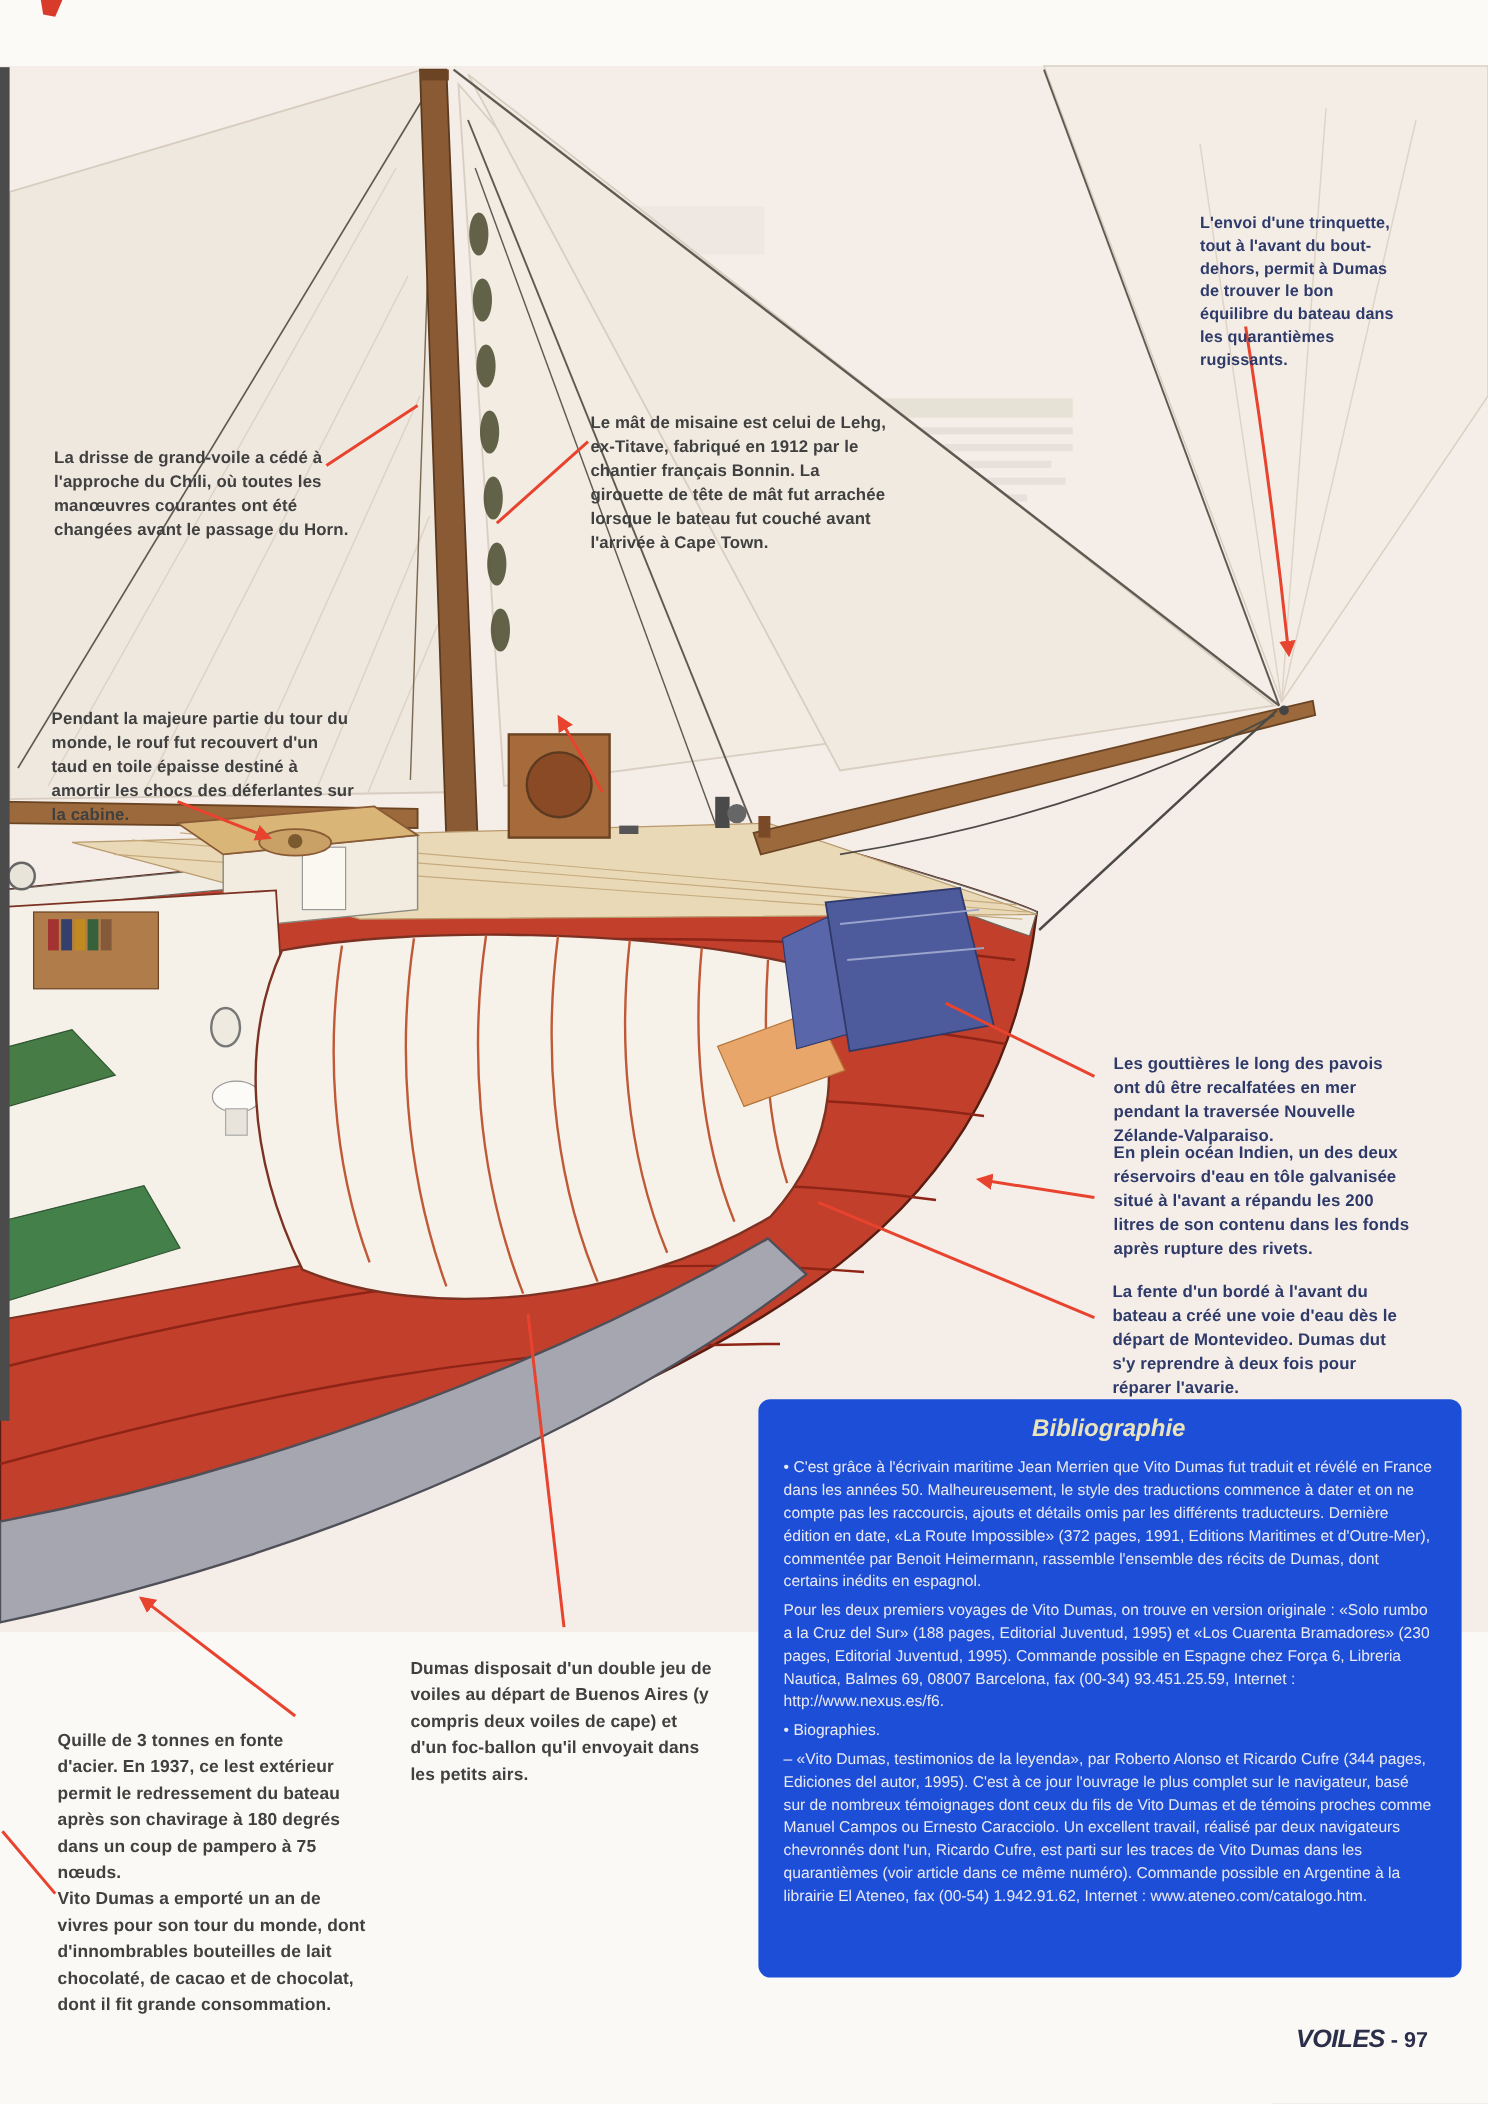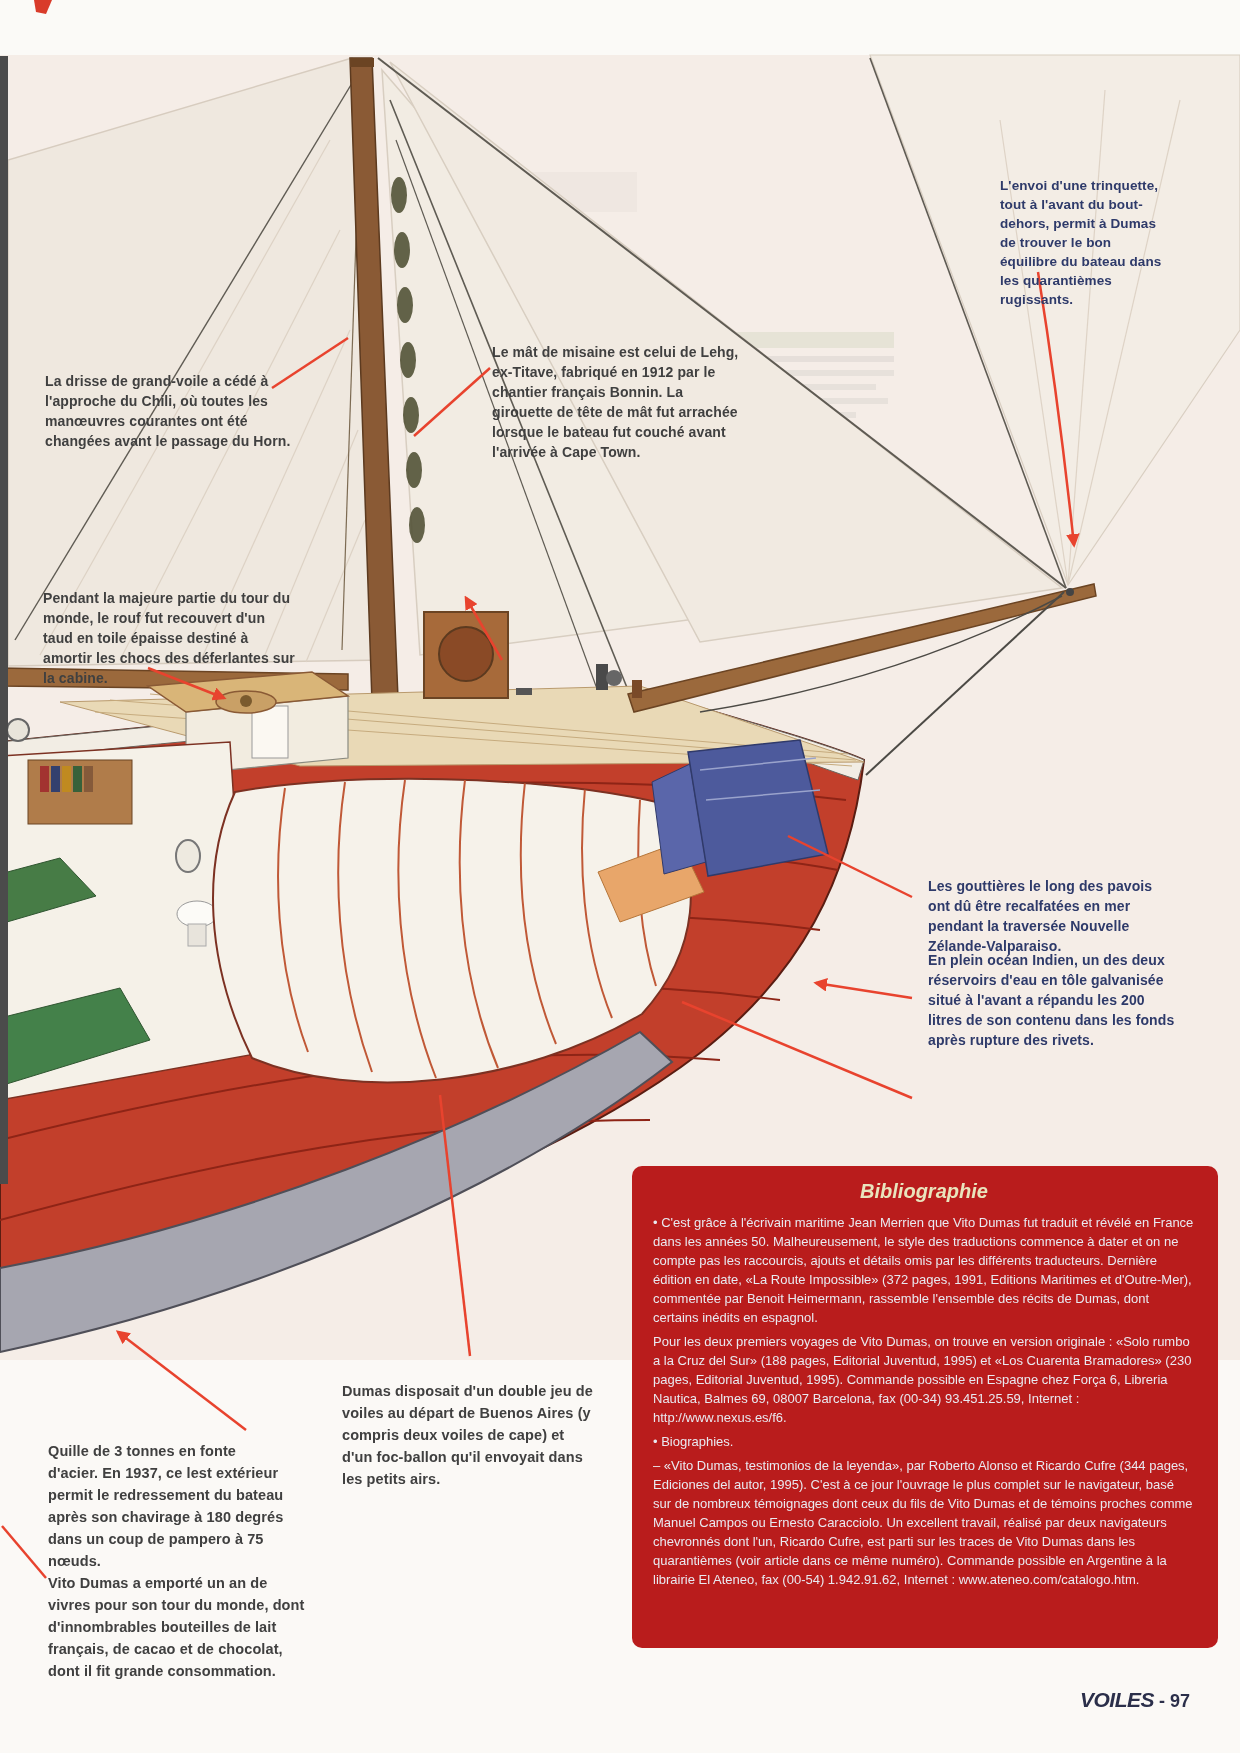--- a/index.html
+++ b/index.html
@@ -5,21 +5,21 @@
   html,body{margin:0;padding:0;background:#e8e8e8;}
   .page{position:relative;width:1240px;height:1753px;background:#f8f4ef;overflow:hidden;
         font-family:"Liberation Sans",sans-serif;padding-left:12px;}
   .page svg{position:absolute;left:0;top:0;}
   .annot{position:absolute;font-weight:bold;font-size:14px;line-height:20px;
          color:#404040;letter-spacing:.1px;}
   .annot.navy{color:#2e3a6a;}
   .annot.lg{font-size:14.5px;line-height:22px;margin-top:12px;}
   .annot.sm{font-size:13.5px;line-height:19px;}
   .bib-box{position:absolute;left:632px;top:1166px;width:586px;height:482px;
-           background:#b91c1c;border-radius:10px;padding:12px 18px 14px 16px;
+           background:#1d4ed8;border-radius:10px;padding:12px 18px 14px 16px;
            box-sizing:border-box;}
   .bib-title{text-align:center;font-style:italic;font-weight:bold;font-size:20px;
              color:#e9e4bd;margin:2px 0 10px 0;}
   .bib-box p{margin:5px;color:#e9e9f0;font-size:13px;line-height:19px;font-weight:400;}
   .footer{position:absolute;left:1080px;top:1688px;color:#2b2f4a;white-space:nowrap;}
   .footer .logo{font-style:italic;font-weight:900;font-size:21px;letter-spacing:-.5px;}
   .footer .pn{font-weight:bold;font-size:18px;}
 </style>
 </head>
 <body>
@@ -194,22 +194,23 @@
   <rect x="0" y="56" width="8" height="1128" fill="#4b4b4b"></rect>
   <polygon points="34,0 52,0 46,14 36,12" fill="#d93b2a"></polygon>
 </svg>
 
 <div class="annot navy sm" style="left:1000px;top:176px;width:172px">L'envoi d'une trinquette, tout à l'avant du bout-dehors, permit à Dumas de trouver le bon équilibre du bateau dans les quarantièmes rugissants.</div>
 <div class="annot" style="left:45px;top:371px;width:250px">La drisse de grand-voile a cédé à l'approche du Chili, où toutes les manœuvres courantes ont été changées avant le passage du Horn.</div>
 <div class="annot" style="left:492px;top:342px;width:255px">Le mât de misaine est celui de Lehg, ex-Titave, fabriqué en 1912 par le chantier français Bonnin. La girouette de tête de mât fut arrachée lorsque le bateau fut couché avant l'arrivée à Cape Town.</div>
 <div class="annot" style="left:43px;top:588px;width:255px">Pendant la majeure partie du tour du monde, le rouf fut recouvert d'un taud en toile épaisse destiné à amortir les chocs des déferlantes sur la cabine.</div>
 <div class="annot navy" style="left:928px;top:876px;width:250px">Les gouttières le long des pavois ont dû être recalfatées en mer pendant la traversée Nouvelle Zélande-Valparaiso.</div>
 <div class="annot navy" style="left:928px;top:950px;width:252px">En plein océan Indien, un des deux réservoirs d'eau en tôle galvanisée situé à l'avant a répandu les 200 litres de son contenu dans les fonds après rupture des rivets.</div>
+<div class="annot navy" style="left:927px;top:1066px;width:248px">La fente d'un bordé à l'avant du bateau a créé une voie d'eau dès le départ de Montevideo. Dumas dut s'y reprendre à deux fois pour réparer l'avarie.</div>
 <div class="annot lg" style="left:48px;top:1428px;width:242px">Quille de 3 tonnes en fonte d'acier. En 1937, ce lest extérieur permit le redressement du bateau après son chavirage à 180 degrés dans un coup de pampero à 75 nœuds.</div>
-<div class="annot lg" style="left:48px;top:1560px;width:258px">Vito Dumas a emporté un an de vivres pour son tour du monde, dont d'innombrables bouteilles de lait français, de cacao et de chocolat, dont il fit grande consommation.</div>
+<div class="annot lg" style="left:48px;top:1560px;width:258px">Vito Dumas a emporté un an de vivres pour son tour du monde, dont d'innombrables bouteilles de lait chocolaté, de cacao et de chocolat, dont il fit grande consommation.</div>
 <div class="annot lg" style="left:342px;top:1368px;width:252px">Dumas disposait d'un double jeu de voiles au départ de Buenos Aires (y compris deux voiles de cape) et d'un foc-ballon qu'il envoyait dans les petits airs.</div>
 
 <div class="bib-box">
   <div class="bib-title">Bibliographie</div>
   <p>• C'est grâce à l'écrivain maritime Jean Merrien que Vito Dumas fut traduit et révélé en France dans les années 50. Malheureusement, le style des traductions commence à dater et on ne compte pas les raccourcis, ajouts et détails omis par les différents traducteurs. Dernière édition en date, «La Route Impossible» (372 pages, 1991, Editions Maritimes et d'Outre-Mer), commentée par Benoit Heimermann, rassemble l'ensemble des récits de Dumas, dont certains inédits en espagnol.</p>
   <p>Pour les deux premiers voyages de Vito Dumas, on trouve en version originale : «Solo rumbo a la Cruz del Sur» (188 pages, Editorial Juventud, 1995) et «Los Cuarenta Bramadores» (230 pages, Editorial Juventud, 1995). Commande possible en Espagne chez Força 6, Libreria Nautica, Balmes 69, 08007 Barcelona, fax (00-34) 93.451.25.59, Internet : http://www.nexus.es/f6.</p>
   <p>• Biographies.</p>
   <p>– «Vito Dumas, testimonios de la leyenda», par Roberto Alonso et Ricardo Cufre (344 pages, Ediciones del autor, 1995). C'est à ce jour l'ouvrage le plus complet sur le navigateur, basé sur de nombreux témoignages dont ceux du fils de Vito Dumas et de témoins proches comme Manuel Campos ou Ernesto Caracciolo. Un excellent travail, réalisé par deux navigateurs chevronnés dont l'un, Ricardo Cufre, est parti sur les traces de Vito Dumas dans les quarantièmes (voir article dans ce même numéro). Commande possible en Argentine à la librairie El Ateneo, fax (00-54) 1.942.91.62, Internet : www.ateneo.com/catalogo.htm.</p>
 </div>
 

